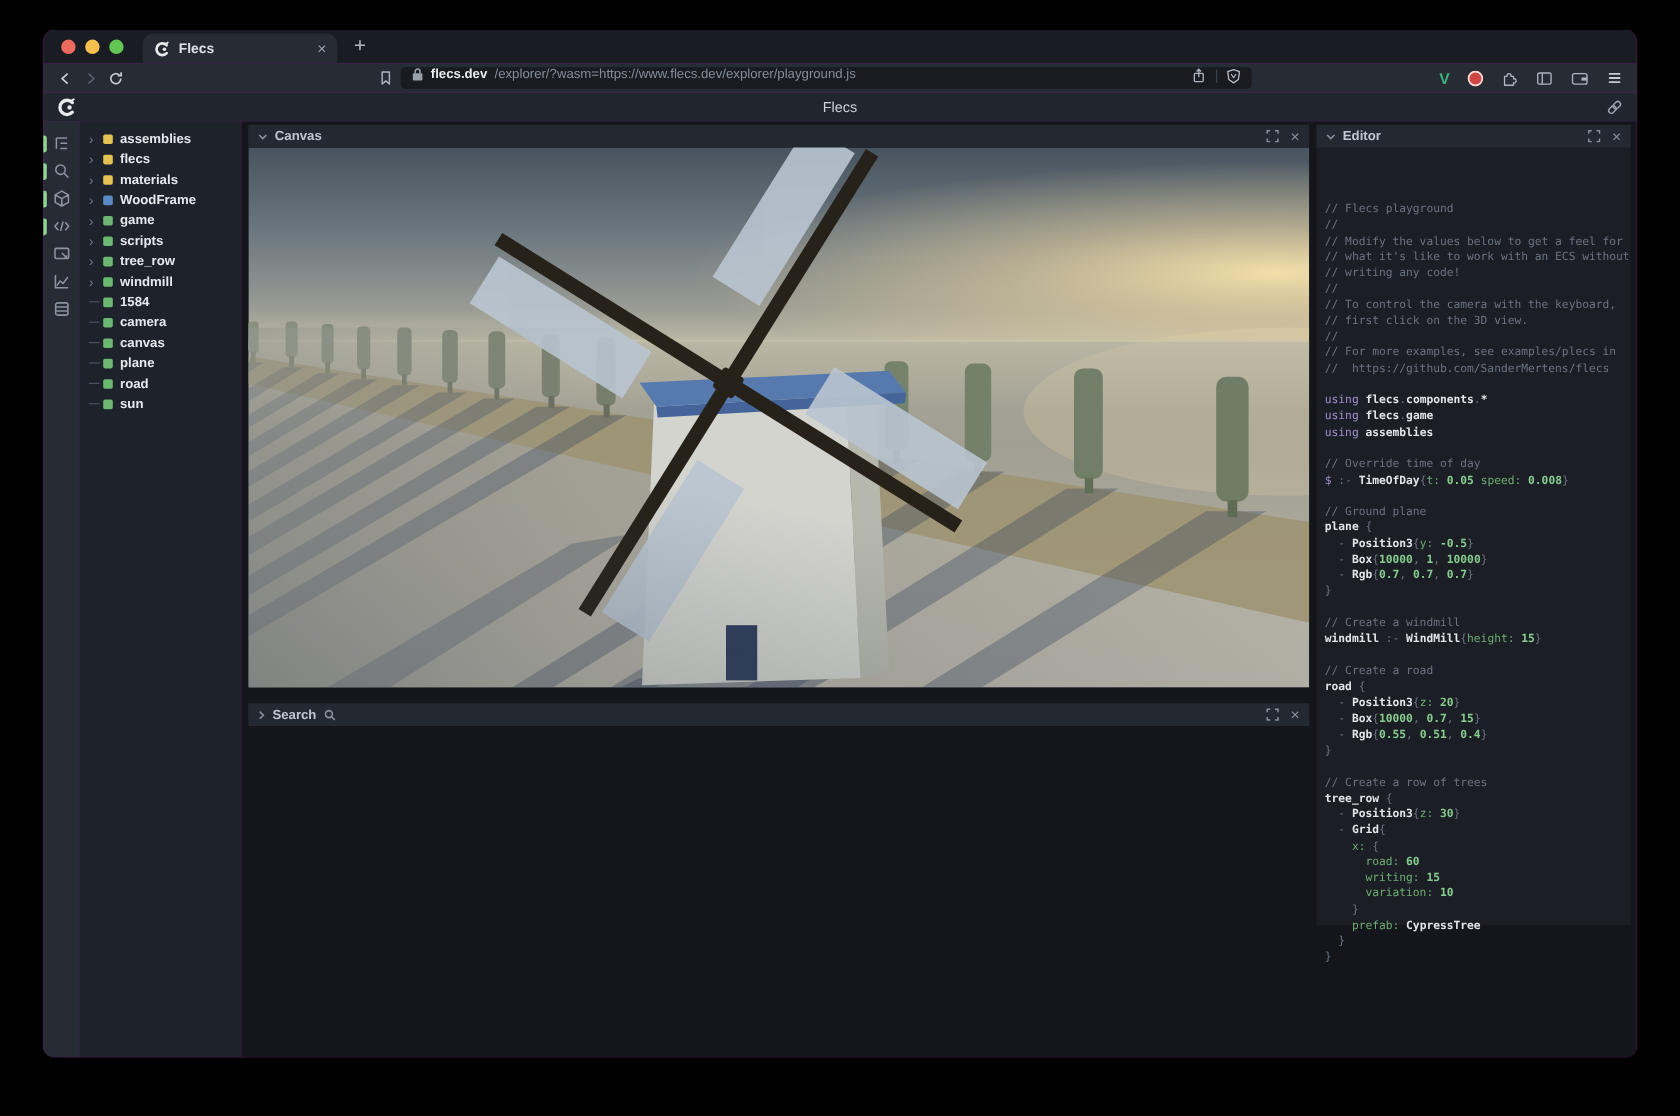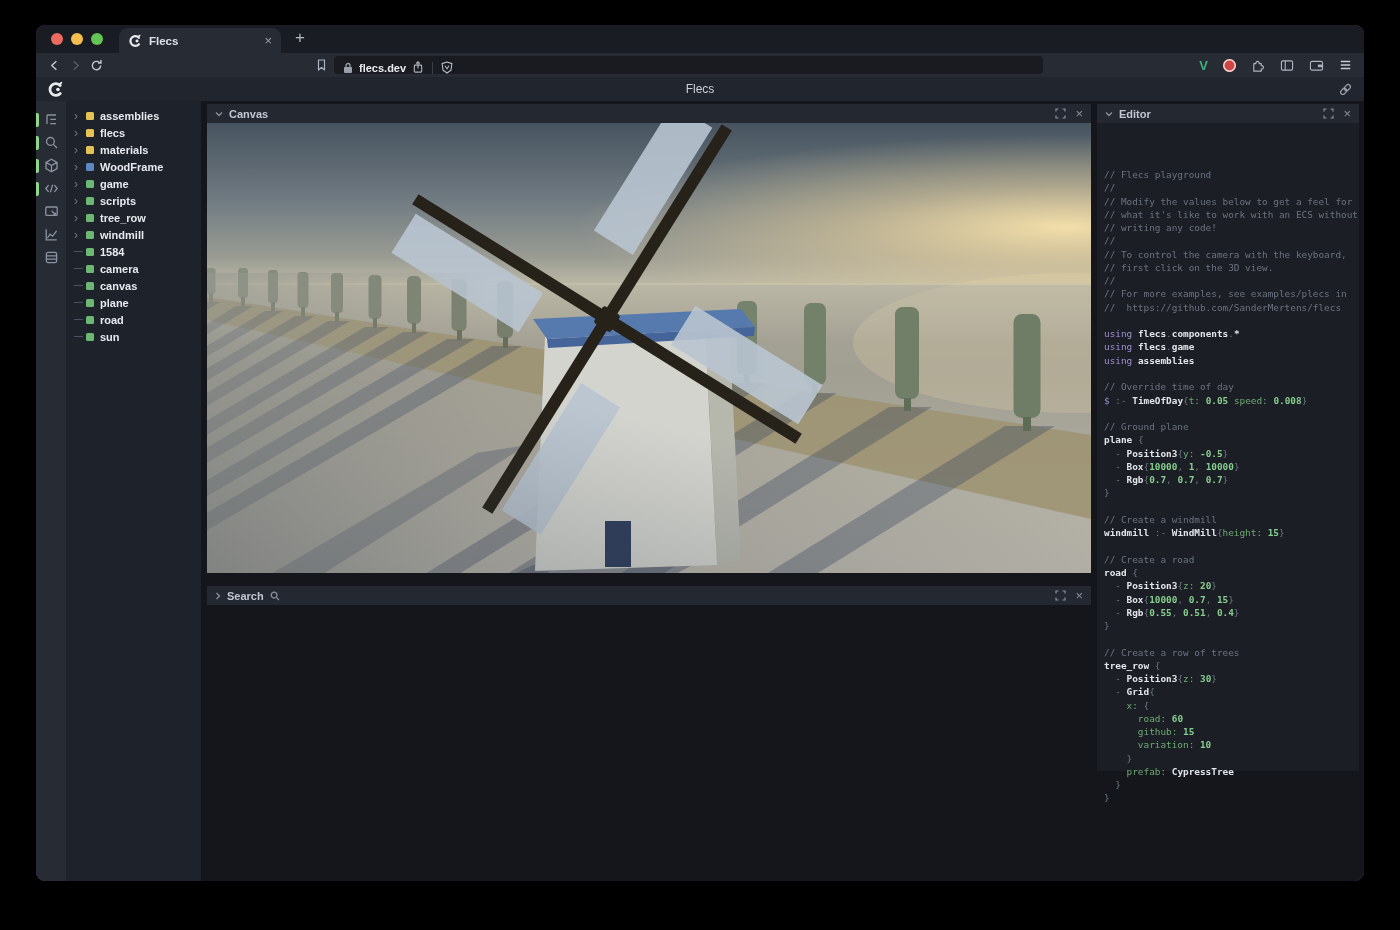--- a/index.html
+++ b/index.html
@@ -33,21 +33,21 @@
   
   .toolbar { height:24px; background:#272b33; display:flex; align-items:center; padding:0 12px 0 8px; }
   .nav-btn { width:21px; display:flex; justify-content:center; align-items:center; }
   .nav-btn svg { stroke:#c6cad1; }
   .nav-btn.disabled svg { stroke:#565c67; }
   .spacer1 { width:208px; }
   .spacer2 { width:152px; }
   .bookmark-btn { margin-right:6px; display:flex; align-items:center; }
   .urlbar {
     flex:1; height:18px; background:#191b21; border-radius:4px;
-    display:flex; align-items:flex-end; padding:0 9px; gap:6px; font-size:11px;
+    display:flex; align-items:flex-start; padding:0 9px; gap:6px; font-size:11px;
     min-width:0;
   }
   .url-domain { color:#e9ebee; font-weight:700; white-space:nowrap; }
   .url-path { color:#868d99; white-space:nowrap; overflow:hidden; flex:1; min-width:0; }
   .url-actions { display:flex; align-items:center; gap:7px; }
   .url-sep { color:#3c424e; font-size:12px; }
   .chrome-icons { display:flex; gap:15px; align-items:center; padding-left:4px; }
   .vue-badge { color:#3fb27f; font-weight:700; font-size:13px; }
   .adblock { width:13px; height:13px; border-radius:50%; background:#cf4742;
              box-shadow:inset 0 0 0 1.5px rgba(255,255,255,.8); }
@@ -151,20 +151,21 @@
       <svg width="13" height="14" viewBox="0 0 13 14">
           <path d="M3.5,2 h6 v10 l-3,-2.6 l-3,2.6 z" fill="none" stroke="#aeb4bf" stroke-width="1.2" stroke-linejoin="round"></path>
         </svg>
     </span>
     <div class="urlbar">
       <svg width="10" height="12" viewBox="0 0 10 12">
         <rect x="1" y="5" width="8" height="6" rx="1" fill="#9aa0ab"></rect>
         <path d="M3,5 V3.5 a2,2 0 0,1 4,0 V5" fill="none" stroke="#9aa0ab" stroke-width="1.3"></path>
       </svg>
       <span class="url-domain">flecs.dev</span>
+        <span class="url-path">/explorer/?wasm=https://www.flecs.dev/explorer/playground.js</span>
       <span class="url-actions">
         <svg width="12" height="14" viewBox="0 0 13 14">
             <rect x="2.5" y="5" width="8" height="7.5" rx="1" fill="none" stroke="#aeb4bf" stroke-width="1.2"></rect>
             <path d="M6.5,8.5 V1.5 M4.5,3.3 L6.5,1.3 L8.5,3.3" fill="none" stroke="#aeb4bf" stroke-width="1.2"></path>
           </svg>
         <span class="url-sep">|</span>
         <svg width="12" height="13" viewBox="0 0 13 14">
             <path d="M6.5,1 L11.8,2.8 L10.8,10 L6.5,13 L2.2,10 L1.2,2.8 Z" fill="none" stroke="#b7bdc7" stroke-width="1.2" stroke-linejoin="round"></path>
             <path d="M4.3,5 L6.5,8.4 L8.7,5" fill="none" stroke="#b7bdc7" stroke-width="1.1"></path>
           </svg>
@@ -571,21 +572,21 @@
             <div class="code-line"><span class="tk-p">  - </span><span class="tk-i">Box</span><span class="tk-p">{</span><span class="tk-n">10000</span><span class="tk-p">, </span><span class="tk-n">0.7</span><span class="tk-p">, </span><span class="tk-n">15</span><span class="tk-p">}</span></div>
             <div class="code-line"><span class="tk-p">  - </span><span class="tk-i">Rgb</span><span class="tk-p">{</span><span class="tk-n">0.55</span><span class="tk-p">, </span><span class="tk-n">0.51</span><span class="tk-p">, </span><span class="tk-n">0.4</span><span class="tk-p">}</span></div>
             <div class="code-line"><span class="tk-p">}</span></div>
             <div class="code-line">&nbsp;</div>
             <div class="code-line"><span class="tk-c">// Create a row of trees</span></div>
             <div class="code-line"><span class="tk-i">tree_row</span><span class="tk-p"> {</span></div>
             <div class="code-line"><span class="tk-p">  - </span><span class="tk-i">Position3</span><span class="tk-p">{</span><span class="tk-g">z:</span><span class="tk-n"> 30</span><span class="tk-p">}</span></div>
             <div class="code-line"><span class="tk-p">  - </span><span class="tk-i">Grid</span><span class="tk-p">{</span></div>
             <div class="code-line"><span class="tk-g">    x:</span><span class="tk-p"> {</span></div>
             <div class="code-line"><span class="tk-g">      road:</span><span class="tk-n"> 60</span></div>
-            <div class="code-line"><span class="tk-g">      github:</span><span class="tk-n"> 15</span></div>
+            <div class="code-line"><span class="tk-g">      writing:</span><span class="tk-n"> 15</span></div>
             <div class="code-line"><span class="tk-g">      variation:</span><span class="tk-n"> 10</span></div>
             <div class="code-line"><span class="tk-p">    }</span></div>
             <div class="code-line"><span class="tk-g">    prefab:</span><span class="tk-i"> CypressTree</span></div>
             <div class="code-line"><span class="tk-p">  }</span></div>
             <div class="code-line"><span class="tk-p">}</span></div>
           </div>
       </div>
 
     </div>
   </div>

